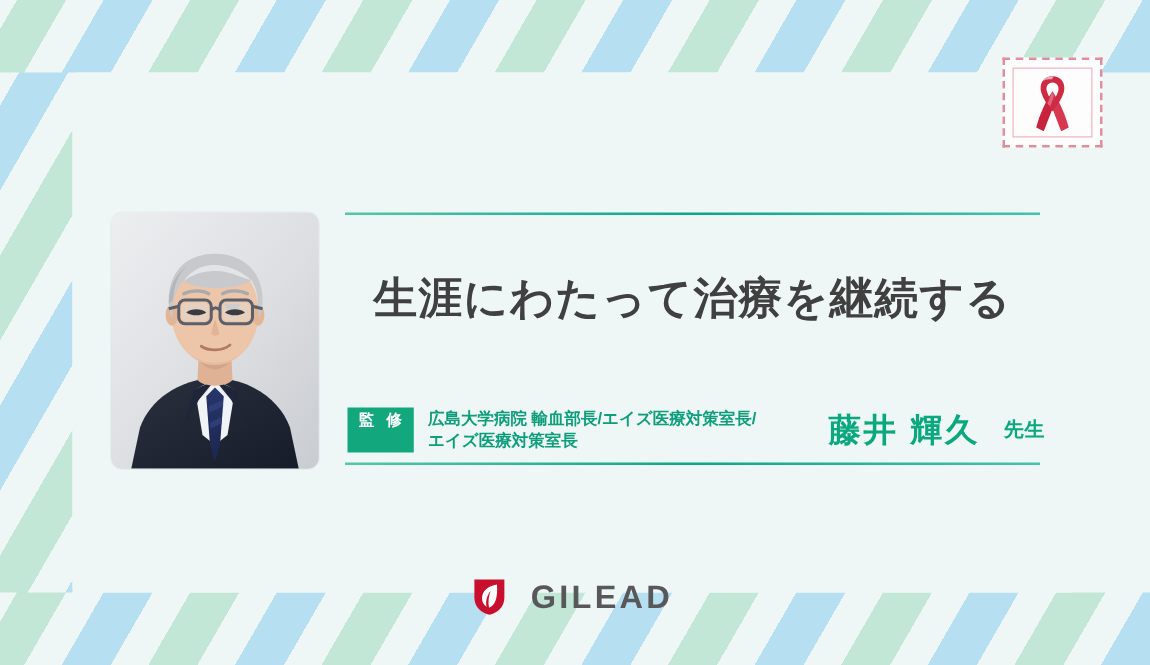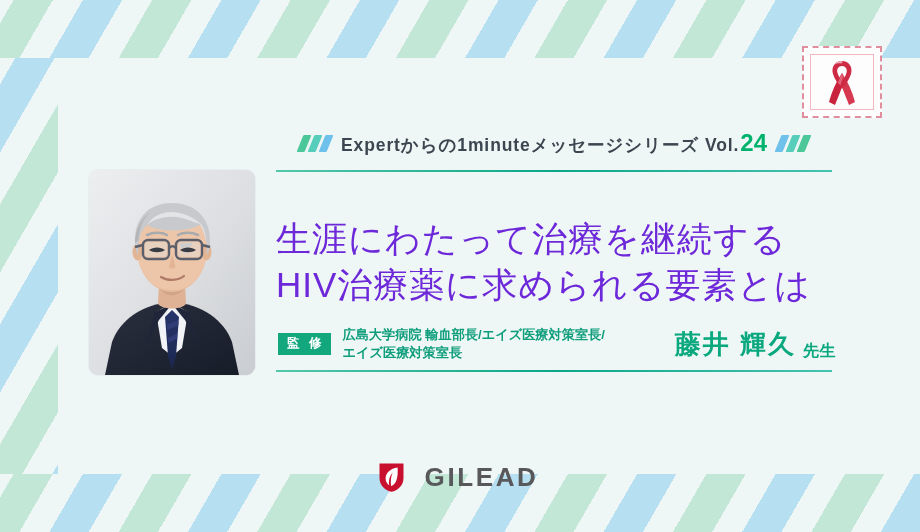--- a/index.html
+++ b/index.html
@@ -152,24 +152,24 @@
   }
   .portrait svg { display: block; width: 166px; height: 205px; }
 
   
   .main-title {
     position: absolute;
     top: 193px;
     left: 276px;
     width: 556px;
     z-index: 4;
-    text-align: left;
-    color: #6d28d9;
+    text-align: center;
+    color: #404040;
     font-size: 35px;
-    font-weight: 400;
+    font-weight: 700;
     line-height: 1.30;
     letter-spacing: 1.0px;
     white-space: nowrap;
   }
   .title-line { display: block; }
 
   
   .supervisor {
     position: absolute;
     top: 322px;
@@ -180,39 +180,39 @@
     align-items: center;
     z-index: 4;
   }
   .badge {
     flex: 0 0 auto;
     background: #13a77e;
     color: #ffffff;
     font-size: 12.5px;
     font-weight: 700;
     letter-spacing: 3px;
-    padding: 4px 7px 4px 9px;
+    padding: 4px 7px 19px 9px;
     line-height: 1.1;
     white-space: nowrap;
   }
   .affiliation {
     flex: 1 1 auto;
     margin-left: 11px;
     font-size: 13.2px;
     font-weight: 700;
     color: #0f9e7c;
     line-height: 1.38;
     white-space: nowrap;
   }
   .aff-line { display: block; }
   .doctor-name {
     flex: 0 0 auto;
     display: flex;
-    align-items: flex-end;
-    gap: 7px;
+    align-items: center;
+    gap: 19px;
     color: #0aa87e;
     white-space: nowrap;
     padding-right: 2px;
   }
   .doctor-name .dn {
     font-size: 26px;
     font-weight: 700;
     letter-spacing: 2px;
   }
   .doctor-name .honorific {
@@ -263,36 +263,20 @@
           <path d="M20 3 C13 3 9 9 11 16 C12.5 21 16 26 20 31 C24 26 27.5 21 29 16 C31 9 27 3 20 3 Z
                    M20 8 C23.5 8 25.5 11 24.6 14.6 C23.8 17.8 22 20.8 20 23.6 C18 20.8 16.2 17.8 15.4 14.6
                    C14.5 11 16.5 8 20 8 Z" fill="#cf2a44"></path>
           <path d="M20 3 C16.5 3 13.6 4.5 12.2 7.2 C14 5.6 16.6 5 19 5.6 L20.6 4.2 Z" fill="#eda7b4"></path>
           <path d="M19.2 16 C18.2 19 17.2 22 16 25 L18.4 27 C19.4 24 20.2 21 21 18 Z" fill="#e8788c" opacity="0.75"></path>
         </svg>
       </span>
     </div>
   </div>
 
-  <div class="series-row">
-    <span class="slashes">
-      <span class="slash g1"></span>
-        <span class="slash g2"></span>
-        <span class="slash b1"></span>
-    </span>
-    <span class="series-text">
-      <span>Expertからの1minuteメッセージシリーズ Vol.</span>
-        <span class="series-vol-num">24</span>
-    </span>
-    <span class="slashes">
-      <span class="slash b1"></span>
-        <span class="slash g2"></span>
-        <span class="slash g1"></span>
-    </span>
-  </div>
 
   <div class="rule rule-top"></div>
 
   <div class="portrait">
     <svg viewBox="0 0 166 205" preserveAspectRatio="xMidYMid slice">
       <defs>
         <linearGradient id="bg" x1="0" y1="0" x2="1" y2="1">
           <stop offset="0%" stop-color="#edeef0"></stop>
           <stop offset="55%" stop-color="#dcdee1"></stop>
           <stop offset="100%" stop-color="#c9ccd1"></stop>
@@ -355,21 +339,20 @@
       <path d="M83 85 L80 97 C81.5 99 85 99 86.5 97 Z" fill="#dfae8f" opacity="0.8"></path>
 
       <path d="M72 107 C78 111 89 111 95 106" stroke="#b07a66" stroke-width="2.2" fill="none" stroke-linecap="round"></path>
 
       <path d="M52 92 C56 110 68 122 83 122 C98 122 110 110 114 92 C110 112 98 120 83 120 C68 120 56 112 52 92 Z" fill="#d9a98c" opacity="0.35"></path>
     </svg>
   </div>
 
   <h1 class="main-title">
     <span class="title-line">生涯にわたって治療を継続する</span>
-    <span class="title-line">HIV治療薬に求められる要素とは</span>
   </h1>
 
   <div class="supervisor">
     <span class="badge">監 修</span>
     <span class="affiliation">
       <span class="aff-line">広島大学病院 輸血部長/エイズ医療対策室長/</span>
       <span class="aff-line">エイズ医療対策室長</span>
     </span>
     <span class="doctor-name">
       <span class="dn">藤井 輝久</span>

